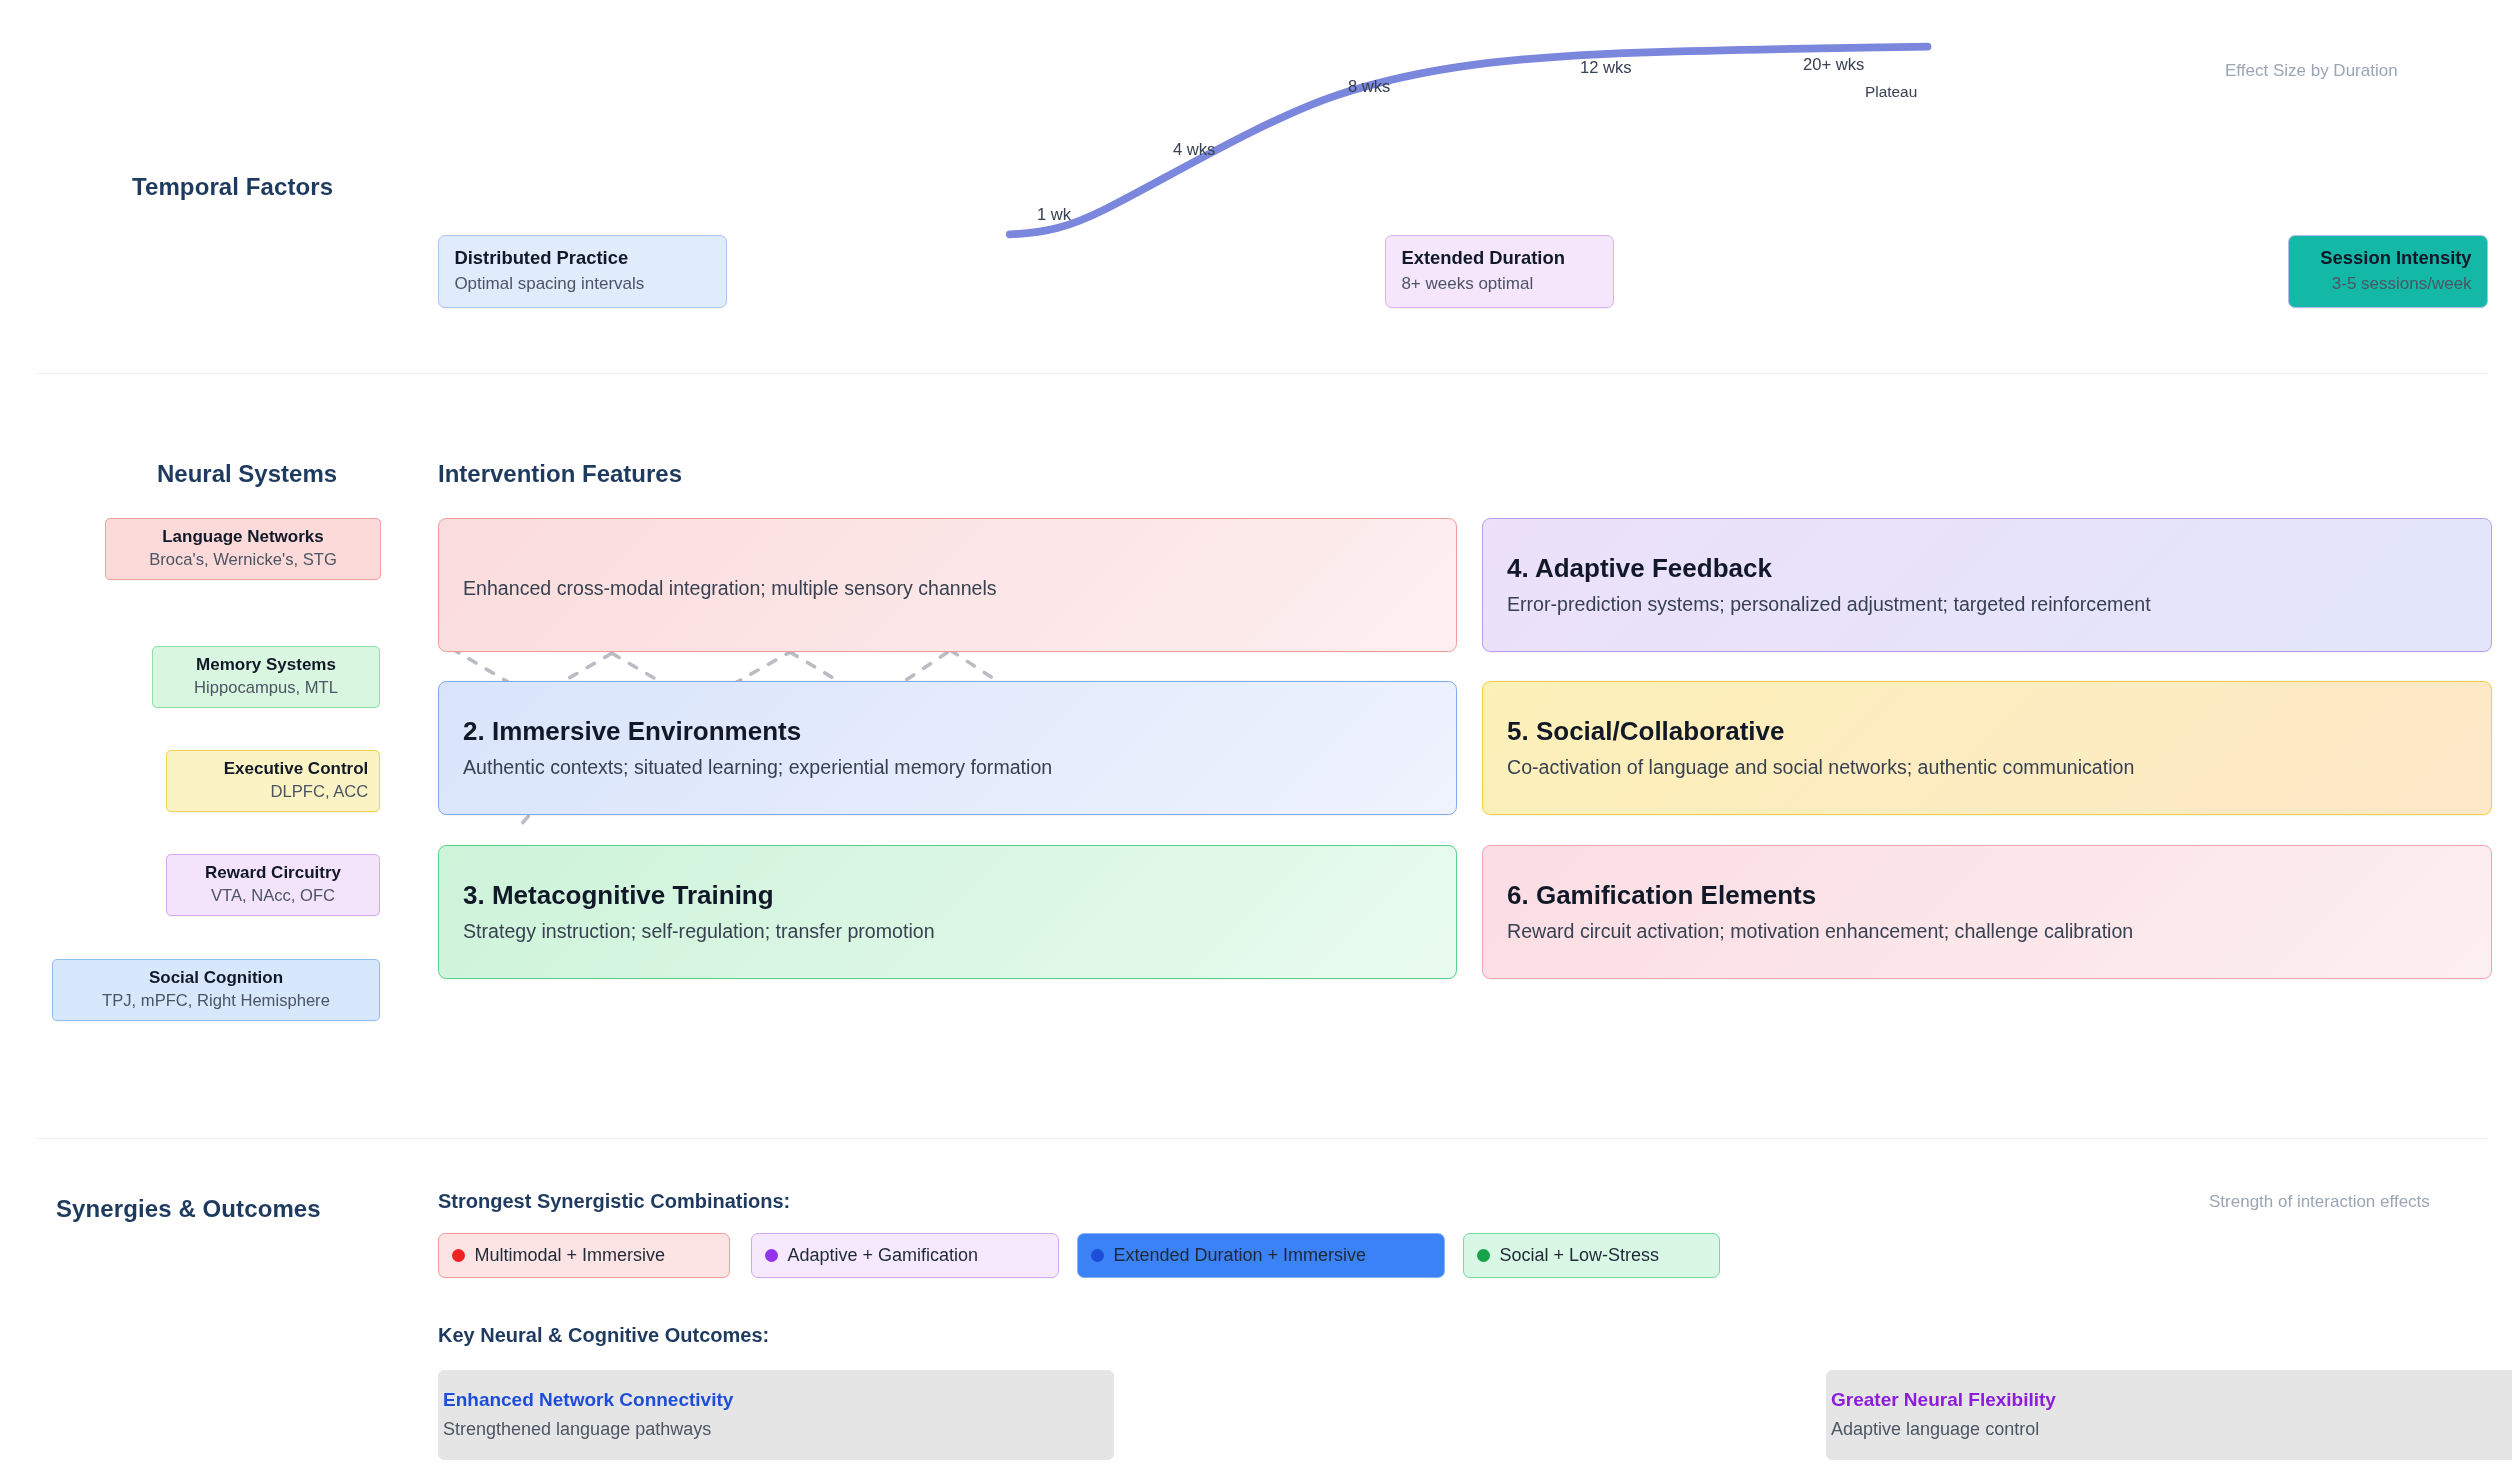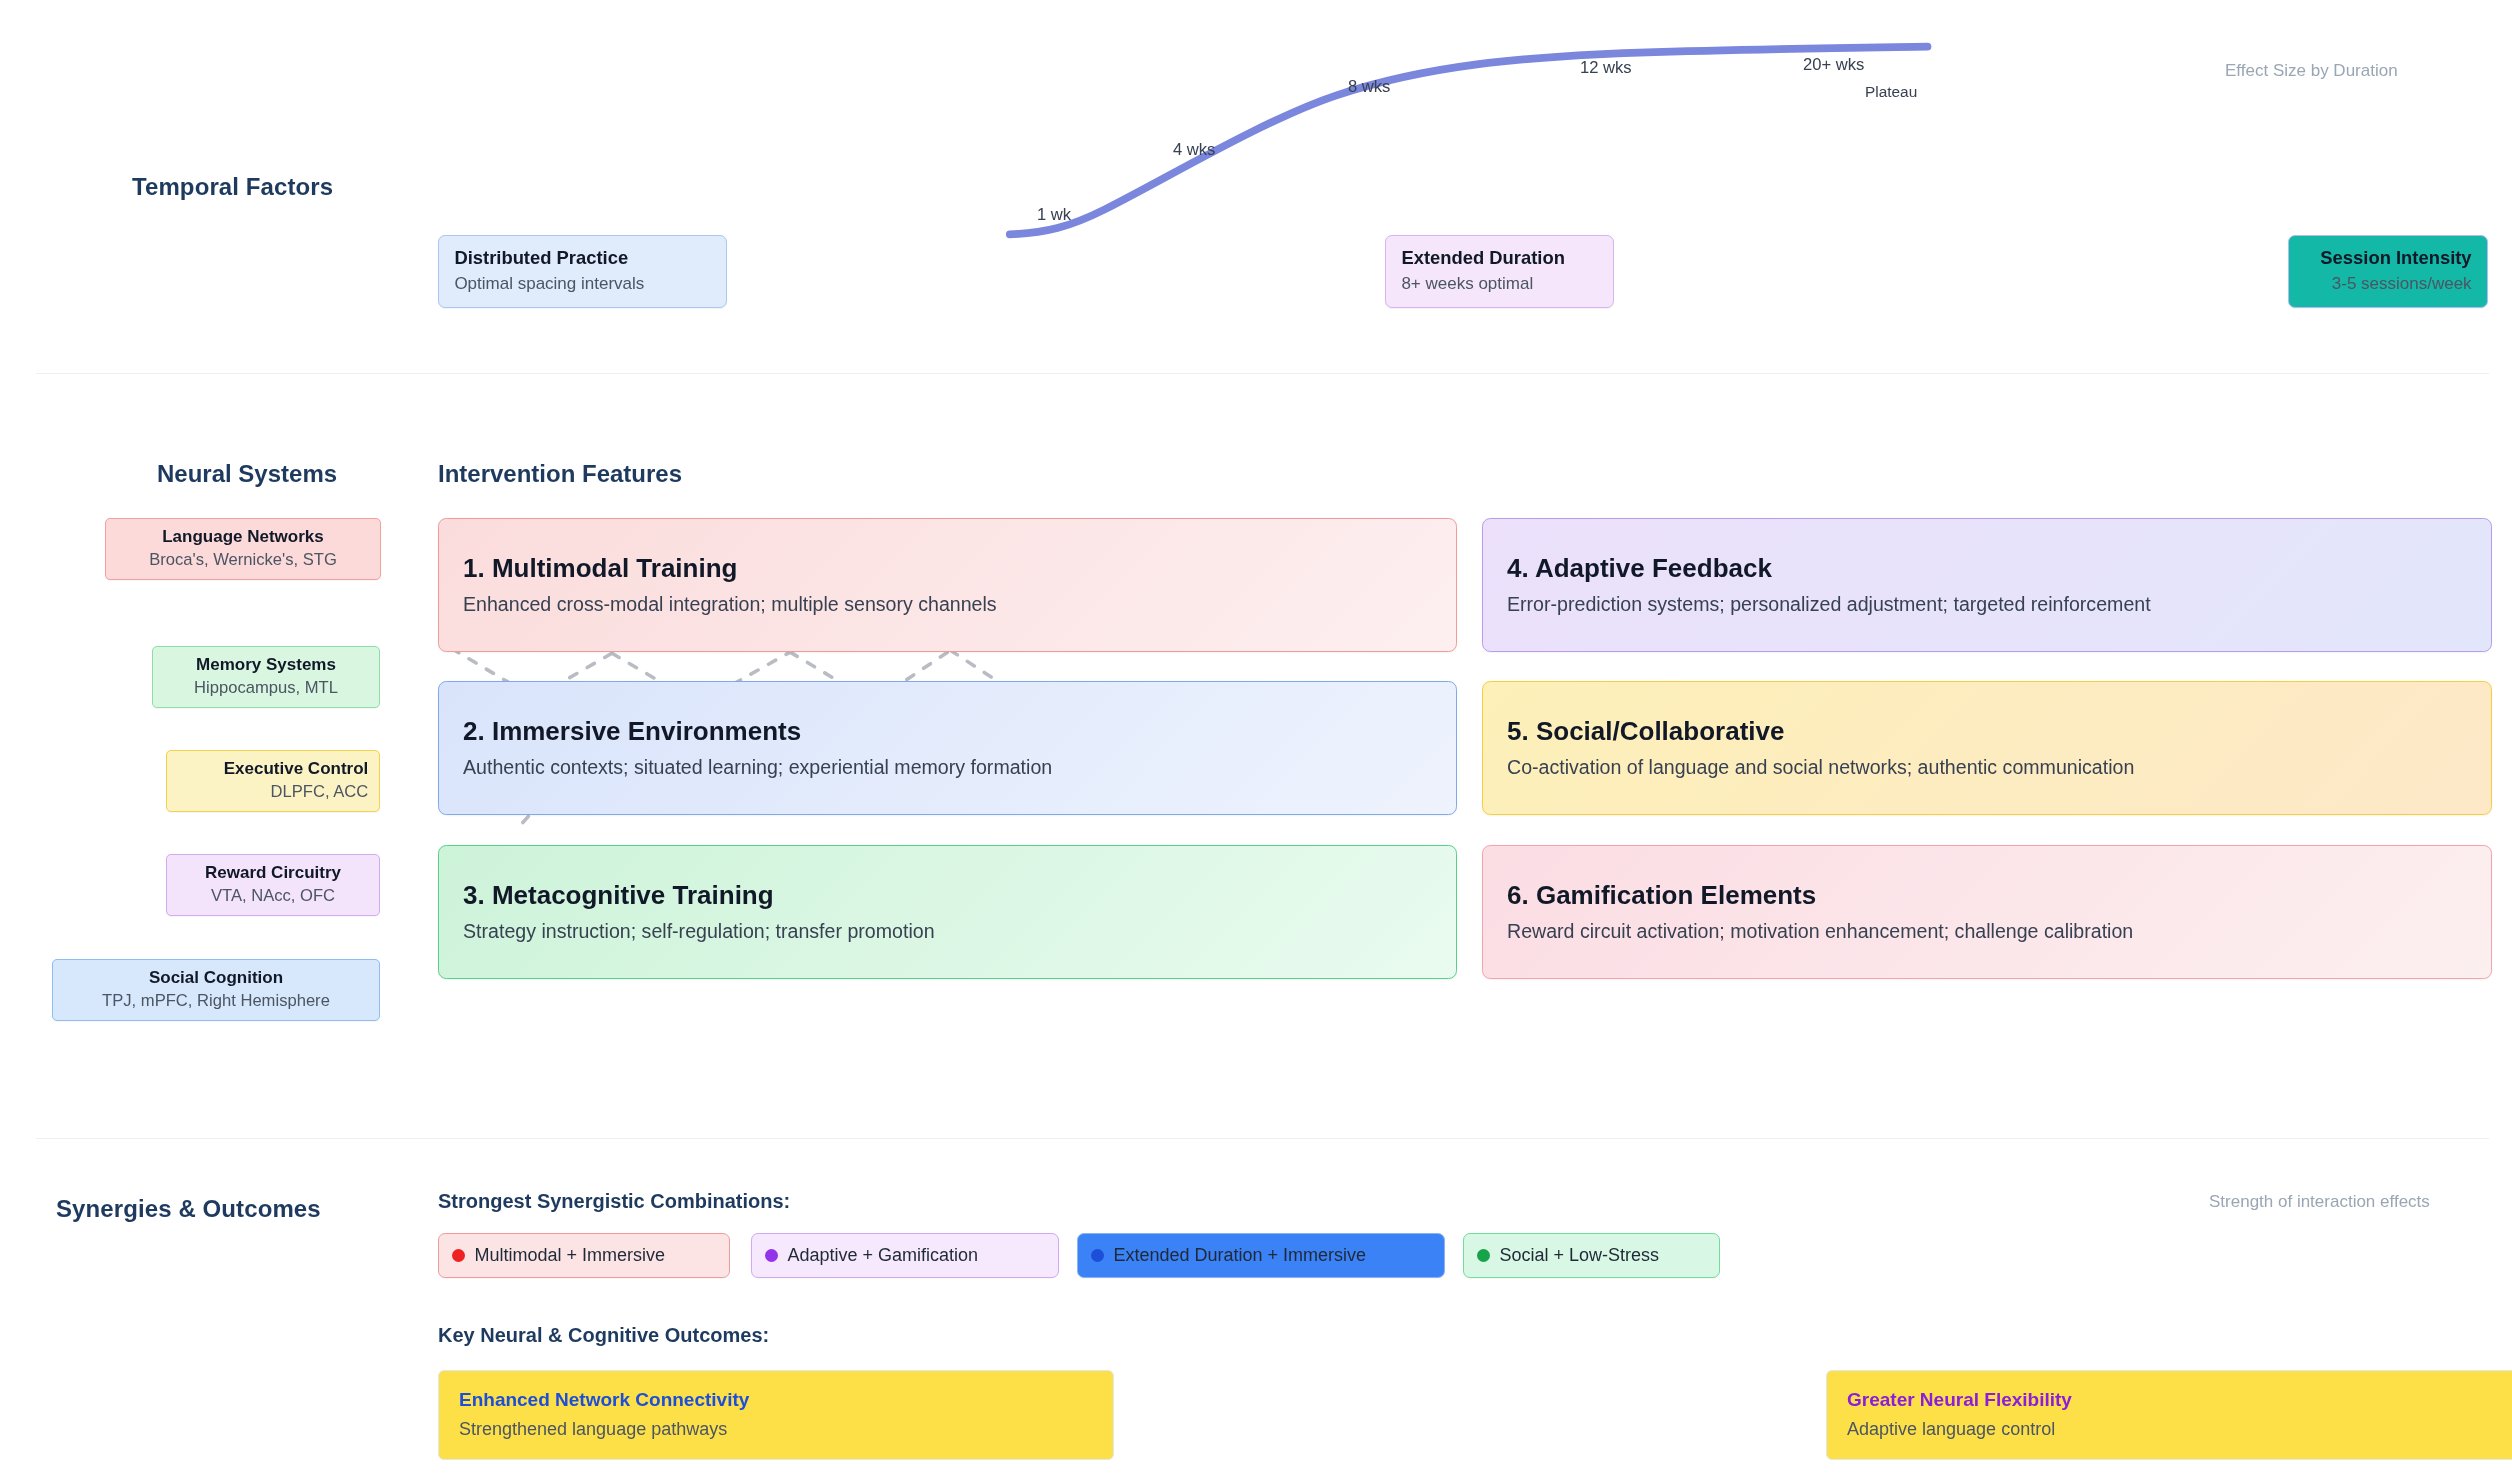--- a/index.html
+++ b/index.html
@@ -126,24 +126,24 @@
     width: 13px; height: 13px; border-radius: 50%;
     margin-right: 9.5px; flex: 0 0 auto;
   }
   .chip .lbl {
     font-size: 18px; color: #1f2937; white-space: nowrap;
   }
 
   
   .ocard {
     position: absolute;
-    background: #fde047;
+    background: #e5e5e5;
     border: 1.2px solid #e3e6ea;
     border-radius: 6px;
-    padding: 0 20px;
+    padding: 0 4px;
     display: flex; flex-direction: column; justify-content: center;
   }
   .ocard .t {
     font-size: 19px; font-weight: bold; line-height: 1.2;
     white-space: nowrap;
   }
   .ocard .s {
     font-size: 18px; color: #4b5563; line-height: 1.3;
     margin-top: 6px; white-space: nowrap;
   }
@@ -222,21 +222,20 @@
       <path d="M 1175 1185 L 1330 1098"></path>
       <path d="M 1330 1098 L 1470 1182"></path>
       <path d="M 1470 1182 L 1600 1095"></path>
       <path d="M 1600 1095 L 1730 1180"></path>
       <path d="M 880 1385 L 955 1300"></path>
     </g>
   </svg>
 
   <div class="fcard" style="left:438px; top:518px; width:1019px; height:134px;
        background:linear-gradient(135deg,#fbdcdc,#fdeff0); border-color:#f29a9a;">
-    <div class="t">1. Multimodal Training</div>
     <div class="s">Enhanced cross-modal integration; multiple sensory channels</div>
   </div>
 
   <div class="fcard" style="left:438px; top:681px; width:1019px; height:134px;
        background:linear-gradient(135deg,#d9e4fb,#eef3fd); border-color:#7fa9e8;">
     <div class="t">2. Immersive Environments</div>
     <div class="s">Authentic contexts; situated learning; experiential memory formation</div>
   </div>
 
   <div class="fcard" style="left:438px; top:845px; width:1019px; height:134px;

